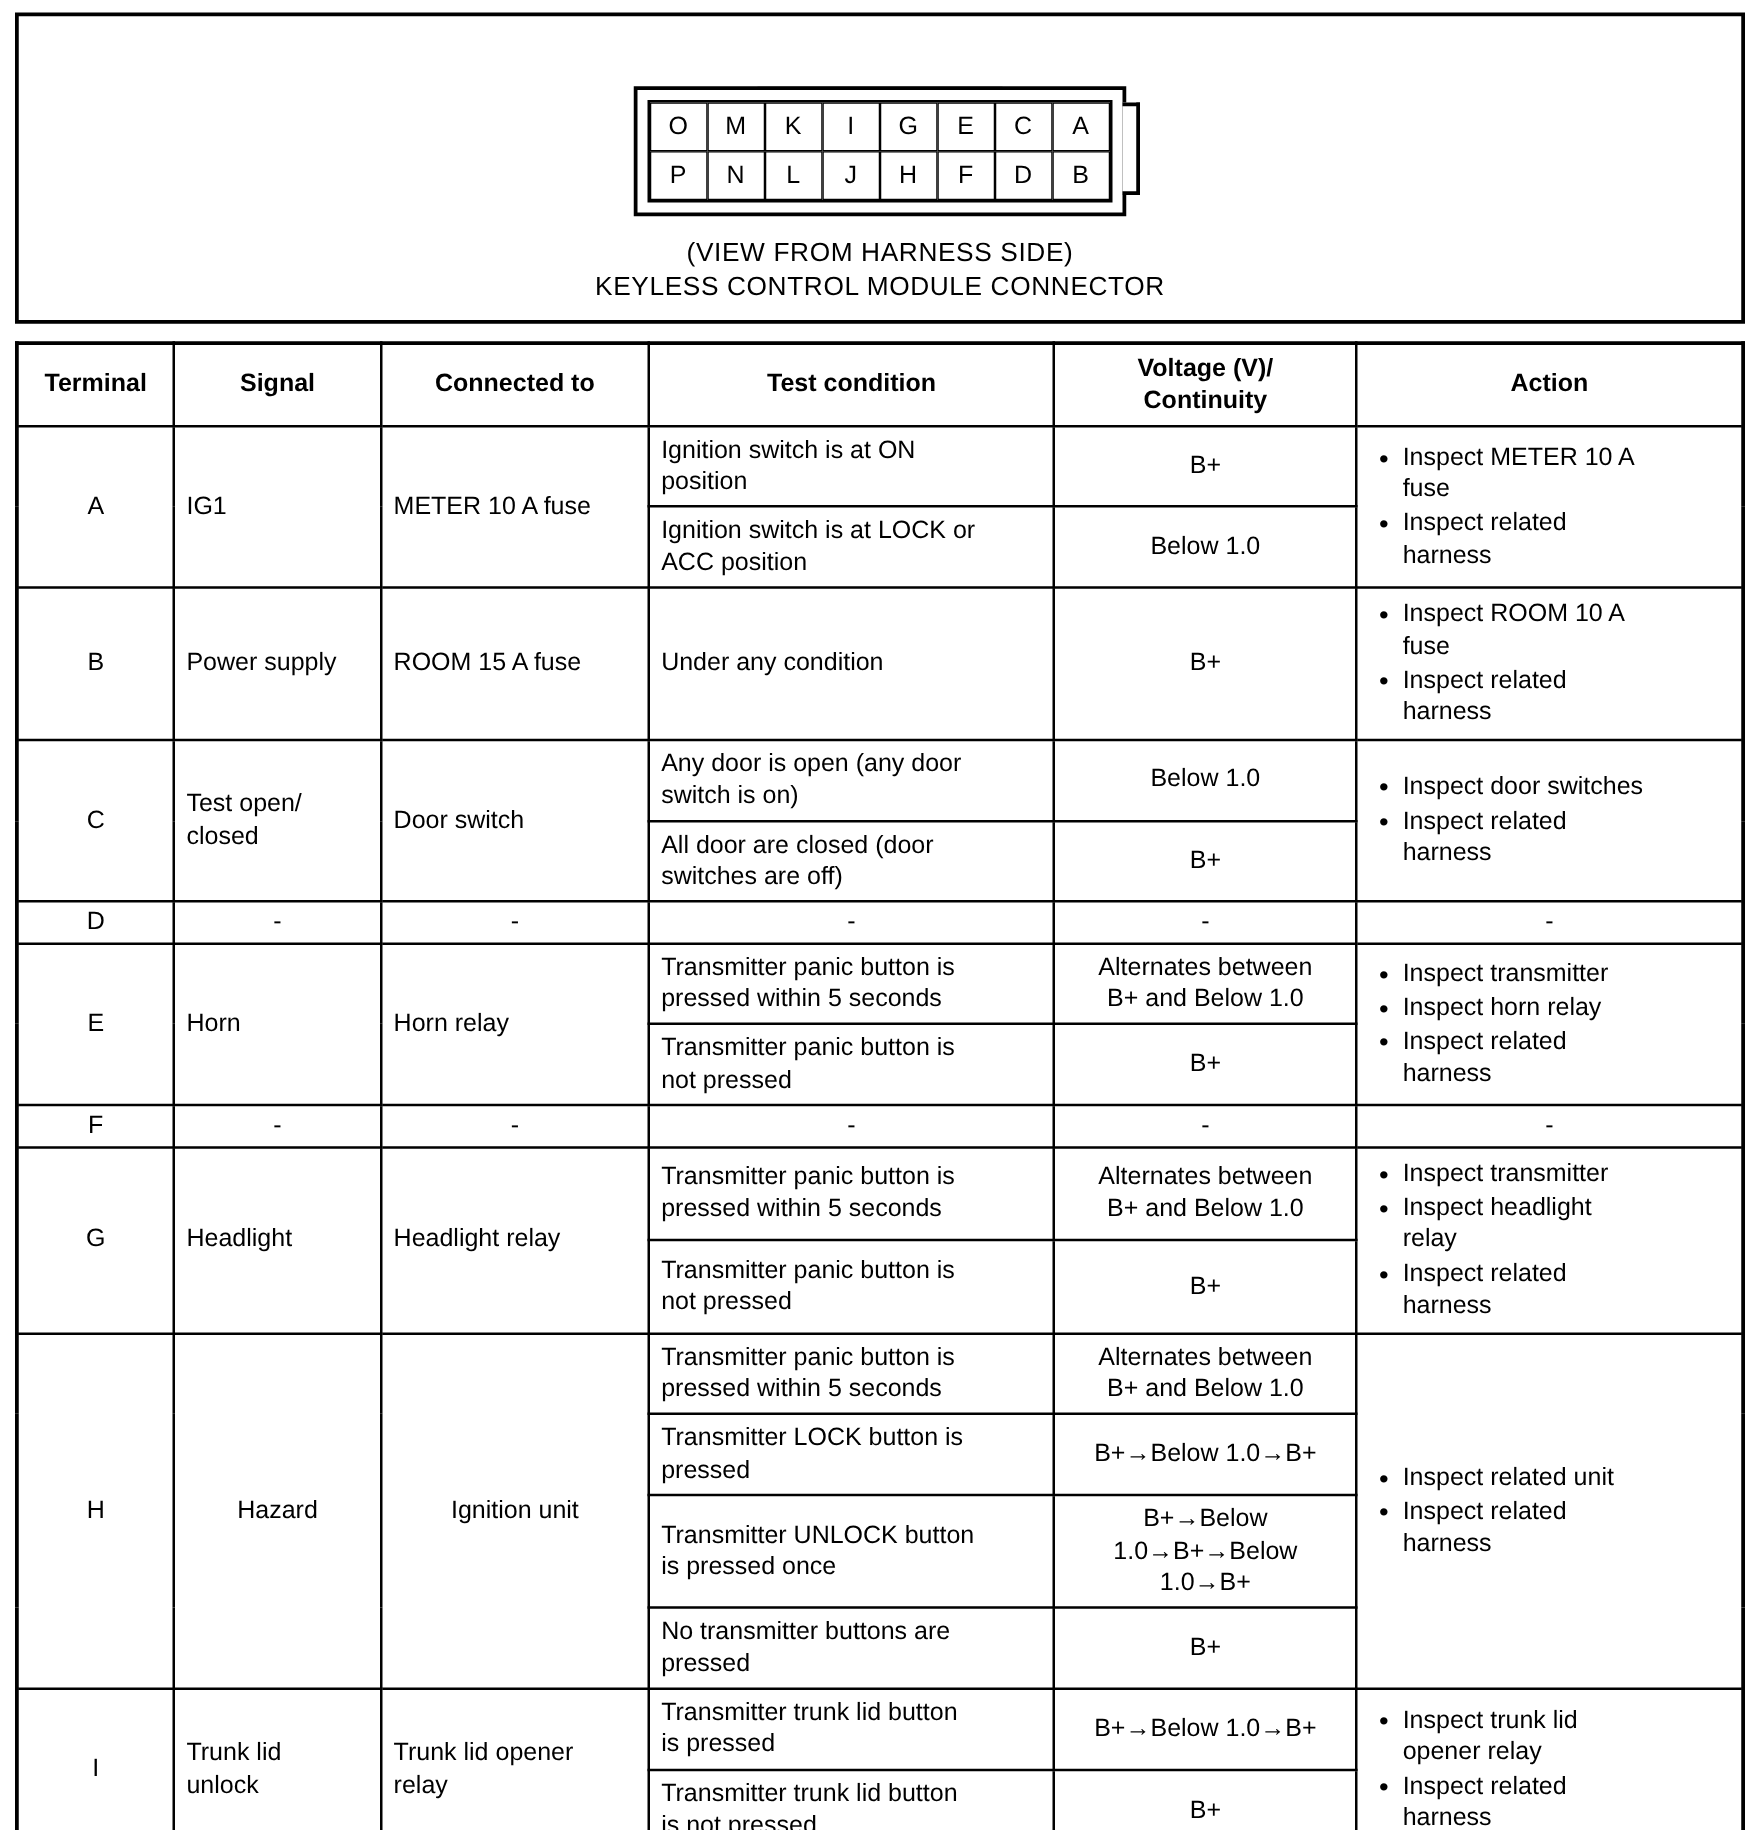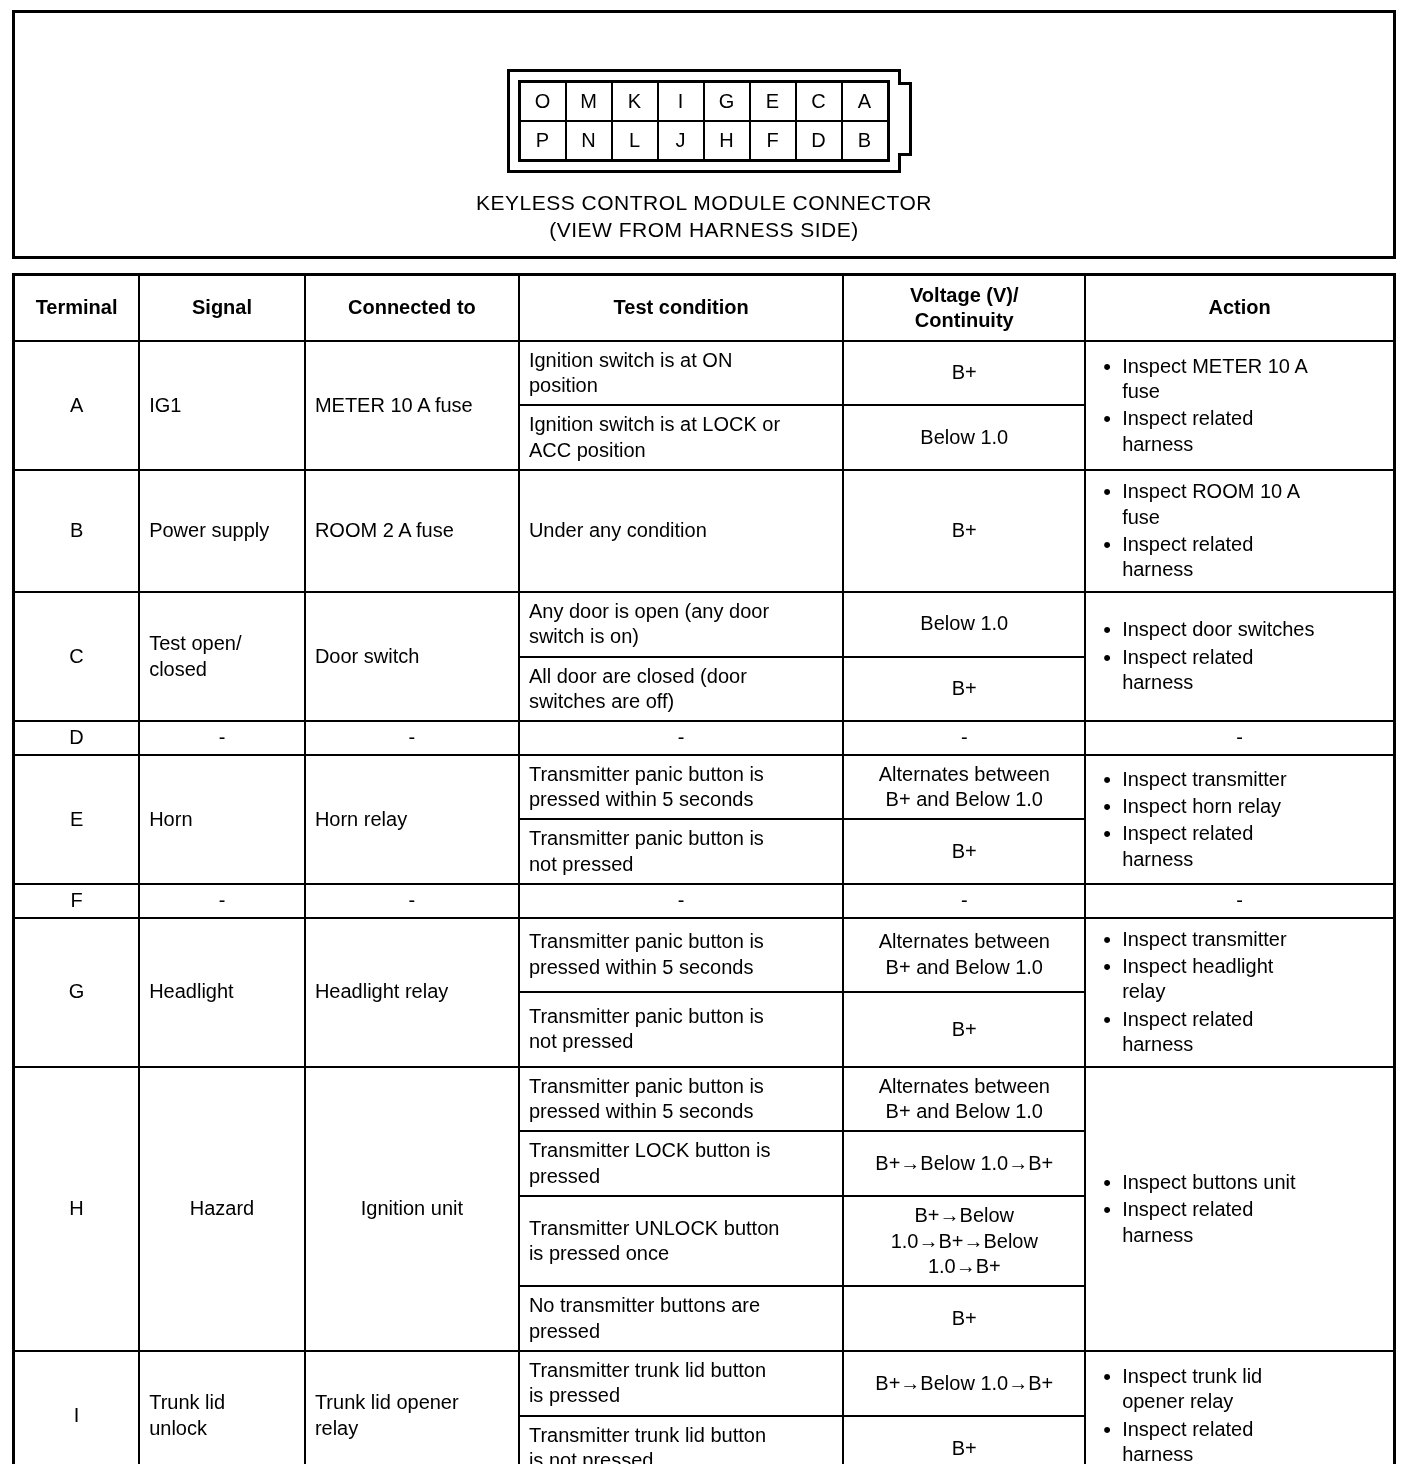--- a/index.html
+++ b/index.html
@@ -101,22 +101,22 @@
               <div class="pin">J</div>
               <div class="pin">H</div>
               <div class="pin">F</div>
               <div class="pin">D</div>
               <div class="pin">B</div>
             </div>
         </div>
       </div>
     </div>
     <div class="caption">
+      <div>(VIEW FROM HARNESS SIDE)</div>
       <div>KEYLESS CONTROL MODULE CONNECTOR</div>
-      <div>(VIEW FROM HARNESS SIDE)</div>
     </div>
   </div>
 
 
   <table class="terms">
     <colgroup>
       <col style="width:9.1%">
       <col style="width:12%">
       <col style="width:15.5%">
       <col style="width:23.5%">
@@ -147,21 +147,21 @@
 harness</li></ul></td>
         </tr>
         <tr>
           <td class="c-test">Ignition switch is at LOCK or
 ACC position</td>
           <td class="c-volt">Below 1.0</td>
         </tr>
         <tr>
           <td class="c-term">B</td>
           <td class="c-sig">Power supply</td>
-          <td class="c-con">ROOM 2 A fuse</td>
+          <td class="c-con">ROOM 15 A fuse</td>
           <td class="c-test">Under any condition</td>
           <td class="c-volt">B+</td>
           <td class="c-act"><ul class="actions"><li>Inspect ROOM 10 A
 fuse</li><li>Inspect related
 harness</li></ul></td>
         </tr>
         <tr>
           <td class="c-term" rowspan="2">C</td>
           <td class="c-sig" rowspan="2">Test open/
 closed</td>
@@ -227,21 +227,21 @@
           <td class="c-volt">B+</td>
         </tr>
         <tr>
           <td class="c-term" rowspan="4">H</td>
           <td class="c-sig ctr" rowspan="4">Hazard</td>
           <td class="c-con ctr" rowspan="4">Ignition unit</td>
           <td class="c-test">Transmitter panic button is
 pressed within 5 seconds</td>
           <td class="c-volt">Alternates between
 B+ and Below 1.0</td>
-          <td class="c-act" rowspan="4"><ul class="actions"><li>Inspect buttons unit</li><li>Inspect related
+          <td class="c-act" rowspan="4"><ul class="actions"><li>Inspect related unit</li><li>Inspect related
 harness</li></ul></td>
         </tr>
         <tr>
           <td class="c-test">Transmitter LOCK button is
 pressed</td>
           <td class="c-volt">B+→Below 1.0→B+</td>
         </tr>
         <tr>
           <td class="c-test">Transmitter UNLOCK button
 is pressed once</td>

